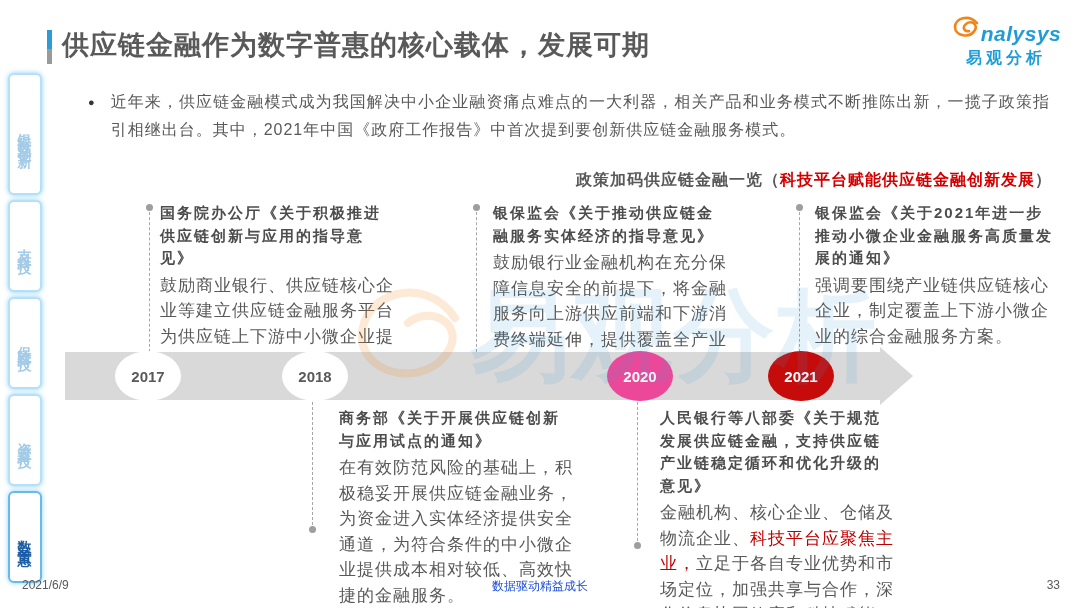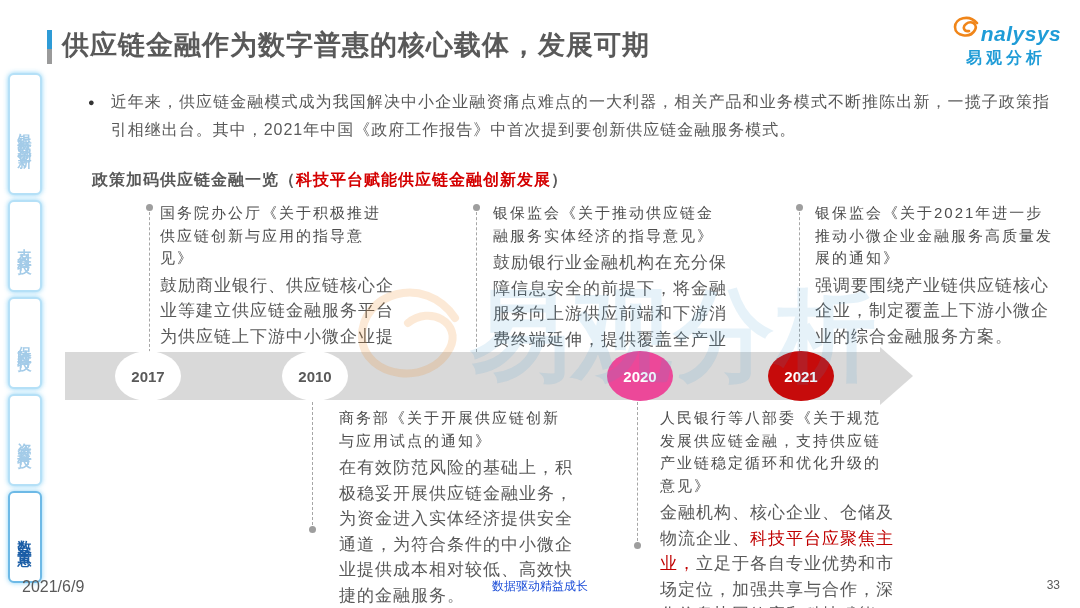--- a/index.html
+++ b/index.html
@@ -28,27 +28,27 @@
   .side-tab.h6 { height:122px; }
   .side-tab.h4 { height:92px; }
   .side-tab.active { color:#1a5da6; border-color:#6db9e6; }
 
   
   .bullet { position:absolute; left:88px; top:88px; width:962px; display:flex; }
   .bullet-marker { font-size:11px; color:#333333; margin-right:16px; line-height:28px; }
   .bullet-text { font-size:16px; color:#595959; line-height:28px; letter-spacing:1px; text-align:justify; }
 
   
-  .diagram-title { position:absolute; left:92px; top:170px; width:960px; text-align:left;
+  .diagram-title { position:absolute; left:92px; top:170px; width:960px; text-align:right;
     font-size:16px; font-weight:bold; color:#595959; letter-spacing:1px; }
   .diagram-title .hl { color:#d40000; }
 
   
   .policy { position:absolute; width:237px; }
-  .policy-title { font-size:15px; font-weight:normal; color:#4d4d4d; line-height:1.5;
+  .policy-title { font-size:15px; font-weight:bold; color:#4d4d4d; line-height:1.5;
     letter-spacing:2px; margin-bottom:3px; }
   .policy-body { font-size:17px; color:#595959; line-height:1.5; letter-spacing:1px; }
   .policy-body .hl { color:#c00000; font-weight:normal; }
 
   
   .connector { position:absolute; width:0; border-left:1px dashed #a6a6a6; }
   .connector .dot { position:absolute; left:-4px; width:7px; height:7px; border-radius:50%; background:#9e9e9e; }
   .connector.from-top .dot { top:-3px; }
   .connector.from-bottom .dot { bottom:-3px; }
 
@@ -61,21 +61,21 @@
     font-size:15px; font-weight:bold; z-index:2; }
   .year.plain { background:#ffffff; color:#595959; }
   .year.blue { background:#ec4899; color:#ffffff; }
   .year.red { background:#c60b0b; color:#ffffff; }
 
   
   .watermark { position:absolute; left:350px; top:270px; z-index:5; pointer-events:none; display:flex; align-items:center; }
   .wm-text { font-size:100px; font-weight:bold; color:rgba(62,154,212,0.13); letter-spacing:2px; }
 
   
-  .footer-date { position:absolute; left:22px; top:578px; font-size:16px; color:#595959; }
+  .footer-date { position:absolute; left:22px; top:578px; font-size:12px; color:#595959; }
   .footer-slogan { position:absolute; left:0; top:578px; width:1080px; text-align:center; font-size:12px; color:#1d4ed8; }
   .footer-page { position:absolute; right:20px; top:578px; font-size:12px; color:#595959; }
 </style>
 </head>
 <body>
 
 <div class="slide">
 
   <div class="accent-bar"></div>
   <div class="page-title">供应链金融作为数字普惠的核心载体，发展可期</div>
@@ -128,21 +128,21 @@
     <div class="policy-body">鼓励银行业金融机构在充分保障信息安全的前提下，将金融服务向上游供应前端和下游消费终端延伸，提供覆盖全产业链的金融服务。</div>
   </div>
   <div class="policy" style="left:815px; top:202px; width:245px;">
     <div class="policy-title">银保监会《关于2021年进一步推动小微企业金融服务高质量发展的通知》</div>
     <div class="policy-body">强调要围绕产业链供应链核心企业，制定覆盖上下游小微企业的综合金融服务方案。</div>
   </div>
 
   <div class="tl-band"></div>
   <div class="tl-arrowhead"></div>
   <div class="year plain" style="left:115px;">2017</div>
-  <div class="year plain" style="left:282px;">2010</div>
+  <div class="year plain" style="left:282px;">2018</div>
   <div class="year blue" style="left:607px;">2020</div>
   <div class="year red" style="left:768px;">2021</div>
 
   <div class="connector from-bottom" style="left:312px; top:402px; height:128px;">
       <span class="dot"></span>
     </div>
   <div class="connector from-bottom" style="left:637px; top:402px; height:144px;">
       <span class="dot"></span>
     </div>
 

